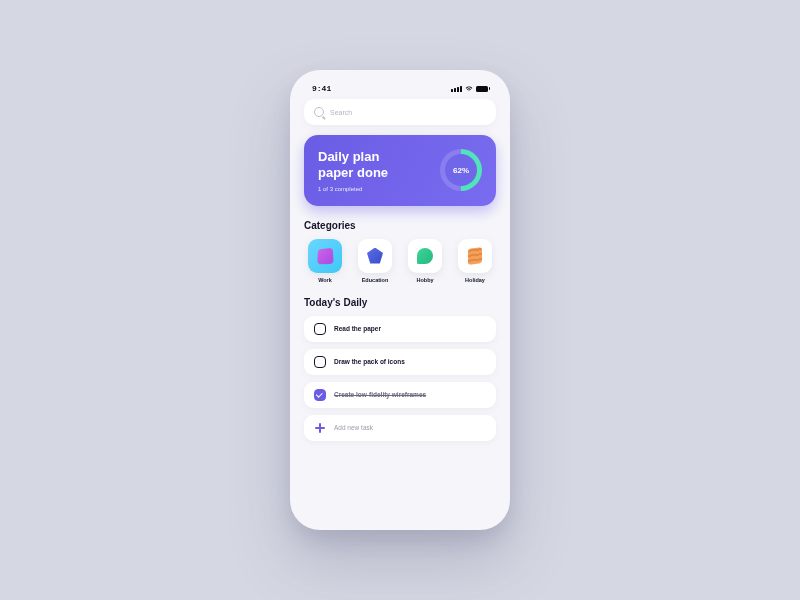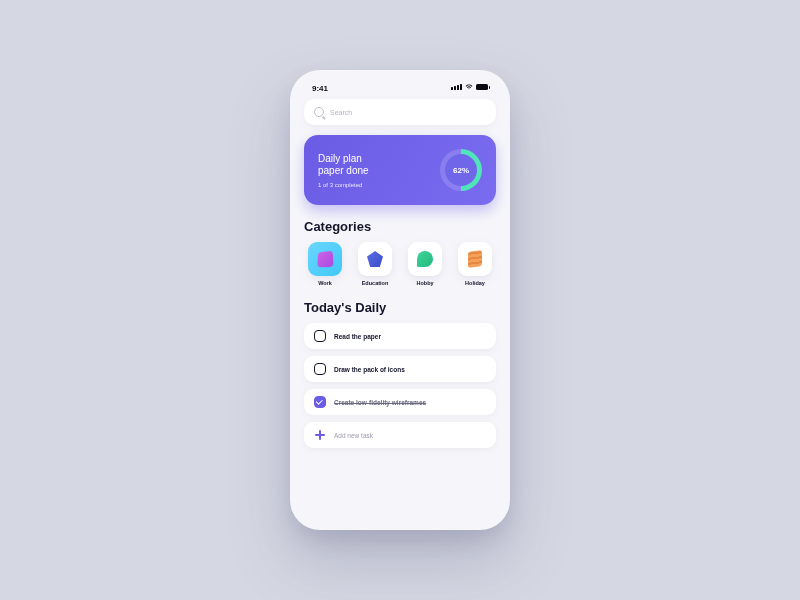--- a/index.html
+++ b/index.html
@@ -13,23 +13,24 @@
   .phone {
     width: 220px; height: 460px;
     background: #f6f6fa;
     border-radius: 30px;
     box-shadow: 0 30px 60px rgba(80,80,120,0.25), 0 10px 20px rgba(80,80,120,0.15);
     padding: 12px 14px;
     display: flex; flex-direction: column;
     position: relative;
   }
   .statusbar {
-    display: flex; justify-content: space-between; align-items: flex-start;
+    display: flex; justify-content: space-between; align-items: center;
     font-size: 8px; font-weight: 700; color: #0a0a12;
     padding: 2px 8px 6px 8px;
+    font-family: Liberation Mono, monospace;
   }
   .status-right { display: flex; gap: 3px; align-items: center; }
   .signal { display: flex; gap: 1px; align-items: flex-end; }
   .signal span { width: 2px; background: #0a0a12; border-radius: 0.5px; }
   .signal span:nth-child(1){height:3px} .signal span:nth-child(2){height:4px}
   .signal span:nth-child(3){height:5px} .signal span:nth-child(4){height:6px}
   .wifi { width:8px; height:6px; position:relative; }
   .battery { width:12px; height:6px; background:#0a0a12; border-radius:1.5px; position:relative; }
   .battery::after { content:''; position:absolute; right:-2px; top:1.5px; width:1.5px; height:3px; background:#0a0a12; border-radius:0 1px 1px 0; }
 
@@ -43,28 +44,28 @@
   .searchbar .icon::after { content:''; position:absolute; width:4px; height:1.5px; background:#c0c0cc; bottom:-2px; right:-3px; transform:rotate(45deg); border-radius:1px; }
   .searchbar .placeholder { font-size:7px; color:#b5b5c2; }
 
   .hero {
     background: linear-gradient(120deg, #6b5ce5, #7a6cf0);
     border-radius: 14px; padding: 14px 14px;
     color:#fff; display:flex; justify-content:space-between; align-items:center;
     box-shadow: 0 6px 14px rgba(107,92,229,0.35);
     margin-bottom: 14px;
   }
-  .hero-text h3 { font-size:10px; font-weight:400; line-height:1.25; }
+  .hero-text h3 { font-size:13px; font-weight:700; line-height:1.25; }
   .hero-text p { font-size:6px; font-weight:500; opacity:0.85; margin-top:4px; }
   .ring-wrap { position:relative; width:42px; height:42px; }
   .ring-bg, .ring-fg { position:absolute; inset:0; border-radius:50%; }
   .ring-fg { background: conic-gradient(#51e3b9 0deg 180deg, rgba(255,255,255,0.15) 180deg 360deg); }
   .ring-mask { position:absolute; inset:5px; background:#7066ea; border-radius:50%; display:flex; align-items:center; justify-content:center; font-size:8px; font-weight:800; }
 
-  .section-title { font-size:13px; font-weight:800; color:#14142b; margin-bottom:8px; }
+  .section-title { font-size:10px; font-weight:800; color:#14142b; margin-bottom:8px; }
 
   .cats { display:flex; gap:8px; margin-bottom:14px; }
   .cat { flex:1; display:flex; flex-direction:column; align-items:center; gap:4px; }
   .cat-tile { width:34px; height:34px; border-radius:9px; background:#fff; box-shadow:0 3px 8px rgba(100,100,140,0.12); display:flex; align-items:center; justify-content:center; }
   .cat-tile.active { background:linear-gradient(135deg,#6ad6ff,#3fc8f6); }
   .cat-label { font-size:5.5px; font-weight:700; color:#14142b; }
   .cat-glyph { width:16px; height:16px; border-radius:4px; }
   .glyph-box { background:linear-gradient(135deg,#d063e8,#a94be0); transform:perspective(40px) rotateX(15deg) rotateY(-15deg); }
   .glyph-gem { background:linear-gradient(135deg,#5a6fe8,#3a4ac6); clip-path:polygon(50% 0,100% 35%,80% 100%,20% 100%,0 35%); }
   .glyph-leaf { background:linear-gradient(135deg,#3ed49a,#22b87e); border-radius:50% 50% 50% 10%; }

